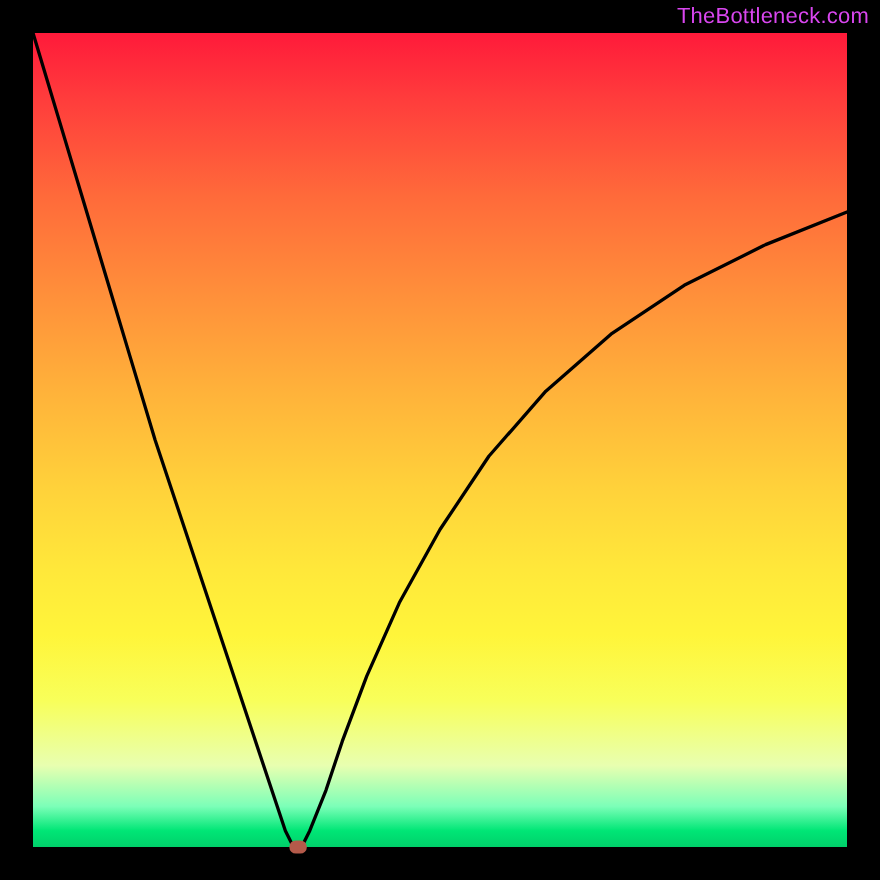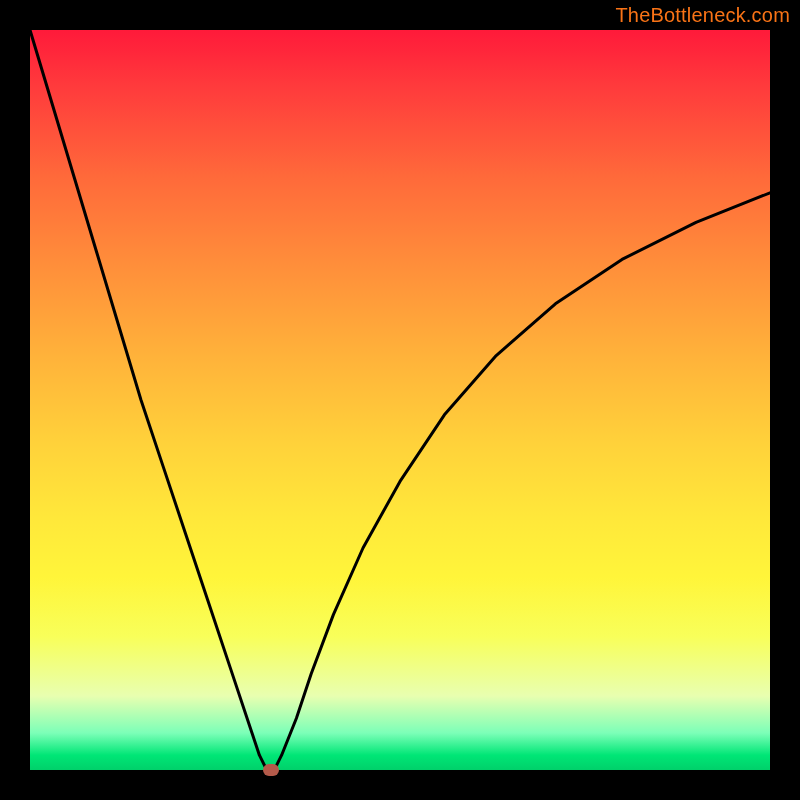--- a/index.html
+++ b/index.html
@@ -35,21 +35,21 @@
       #f8ff5a 82%,
       #e8ffb0 90%,
       #7cffb8 95%,
       #00e676 98%,
       #00d06a 100%);
   }
   .watermark {
     position: absolute;
     top: 4px;
     right: 10px;
-    color: #f97316;
+    color: #d946ef;
     font-size: 20px;
     font-weight: 500;
     letter-spacing: 0.2px;
     user-select: none;
   }
   svg.curve {
     position: absolute;
     left: 0;
     top: 0;
     width: 740px;

